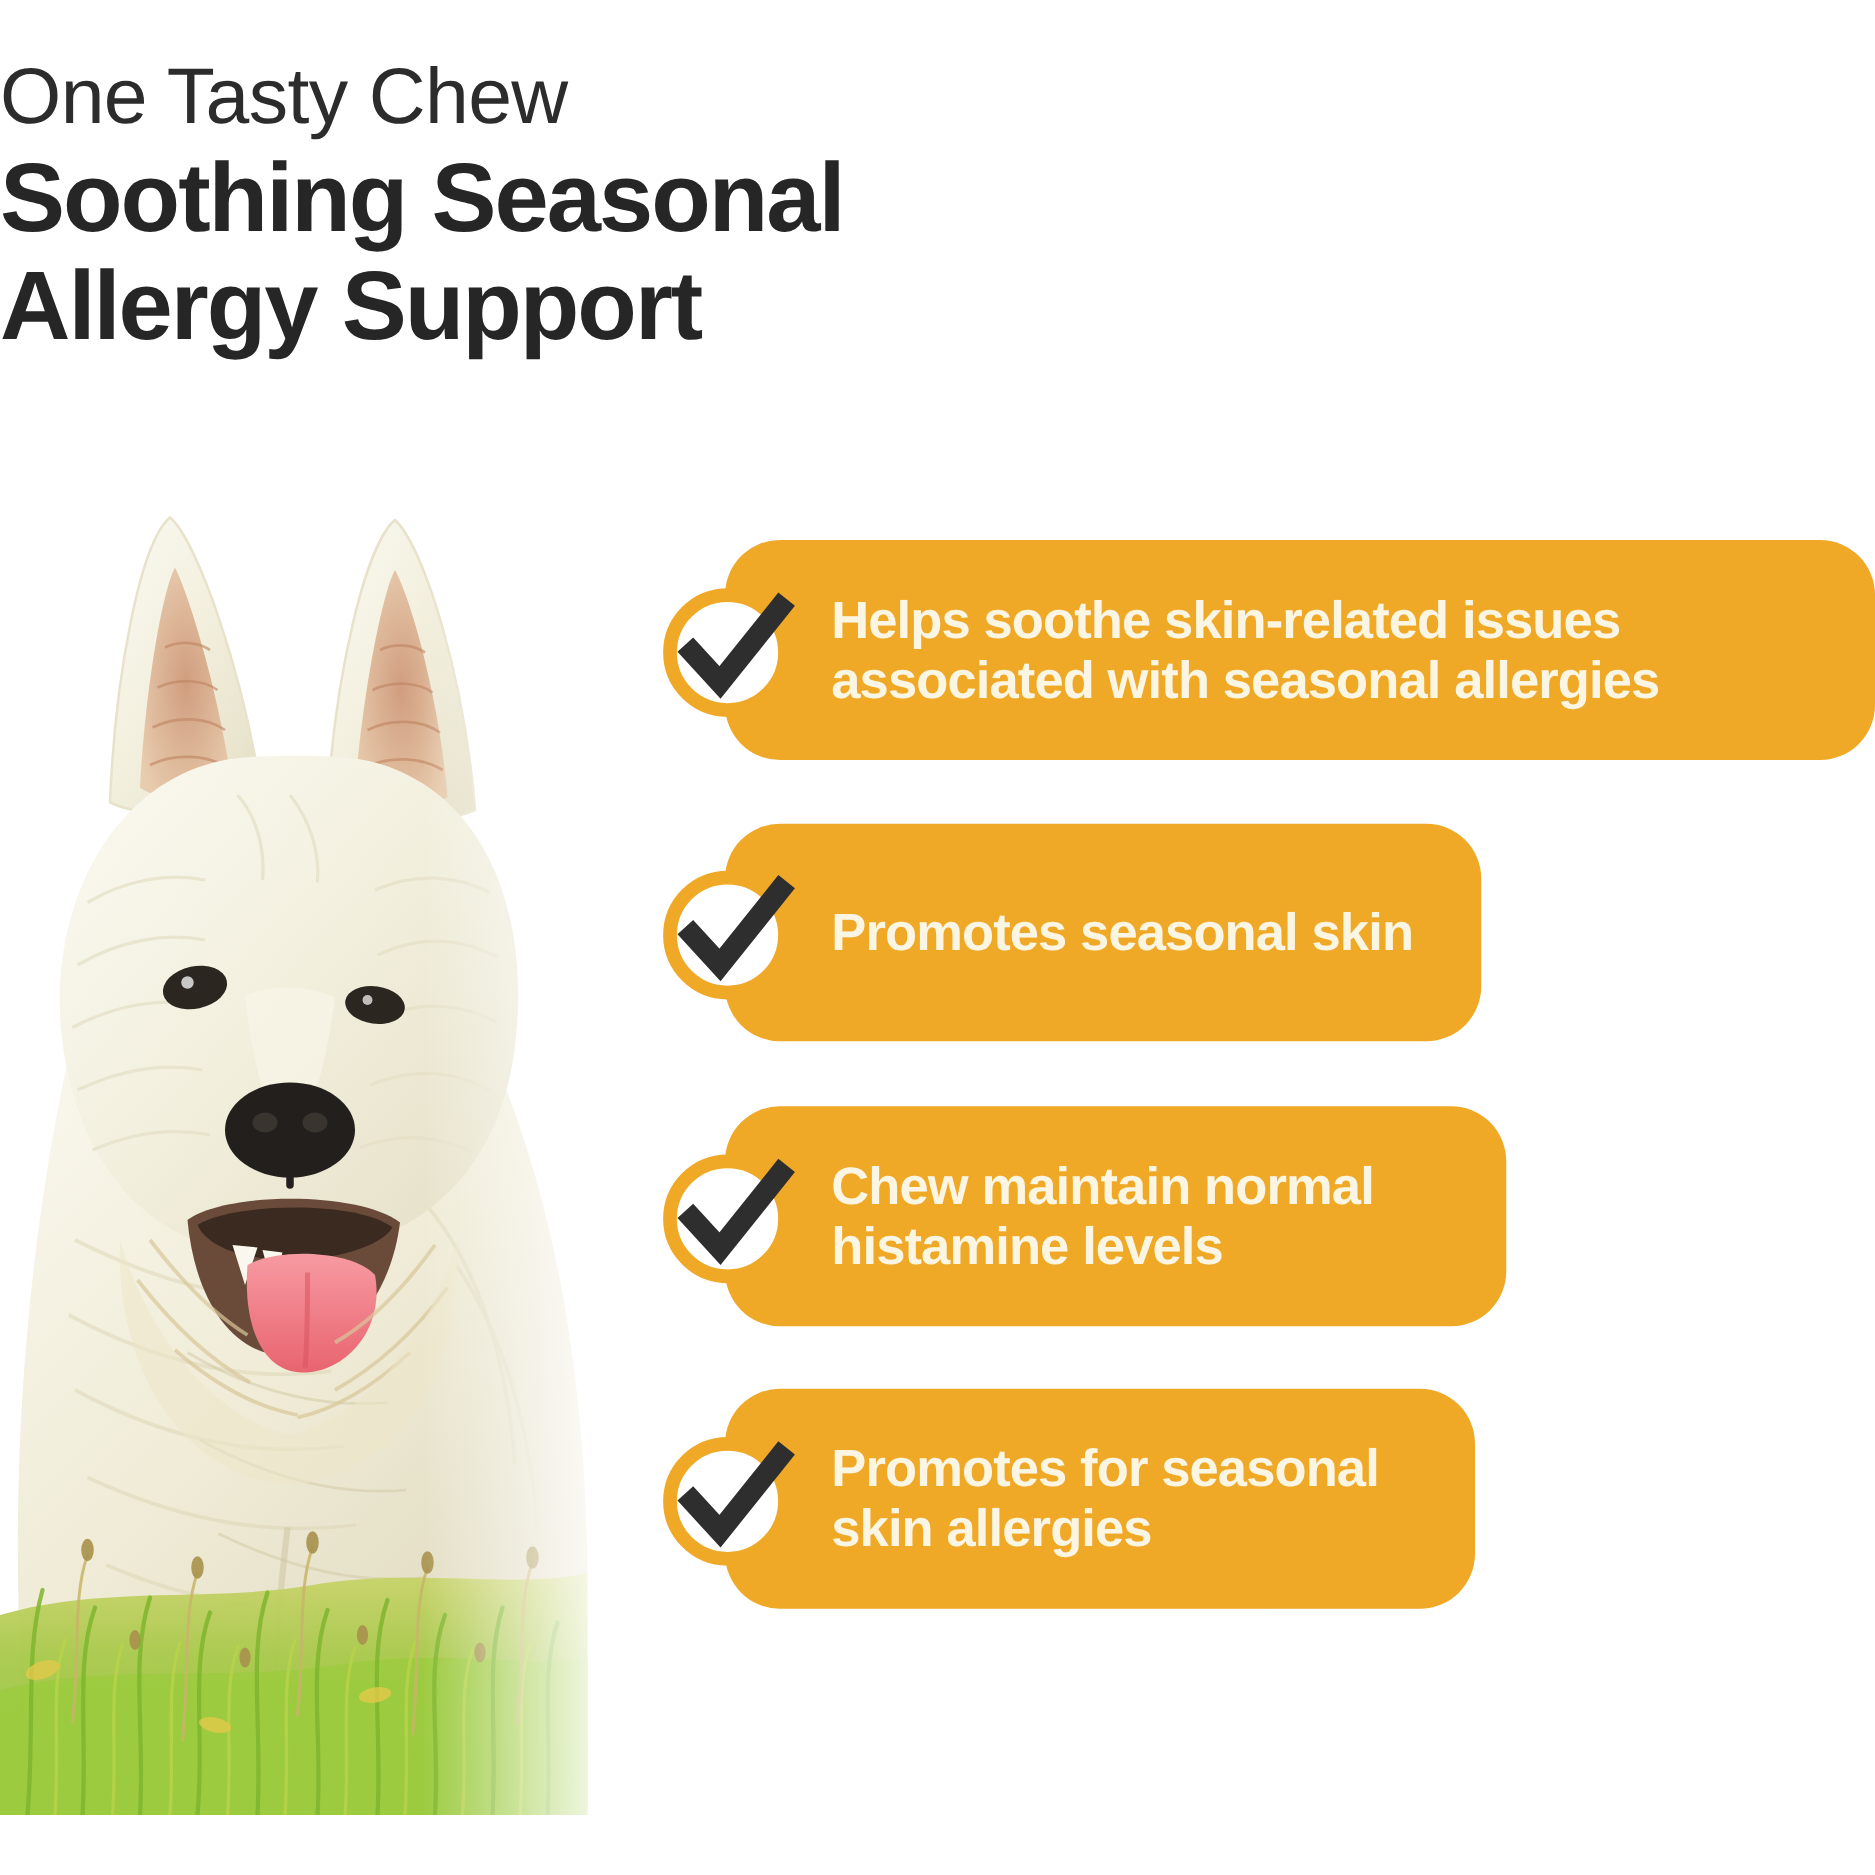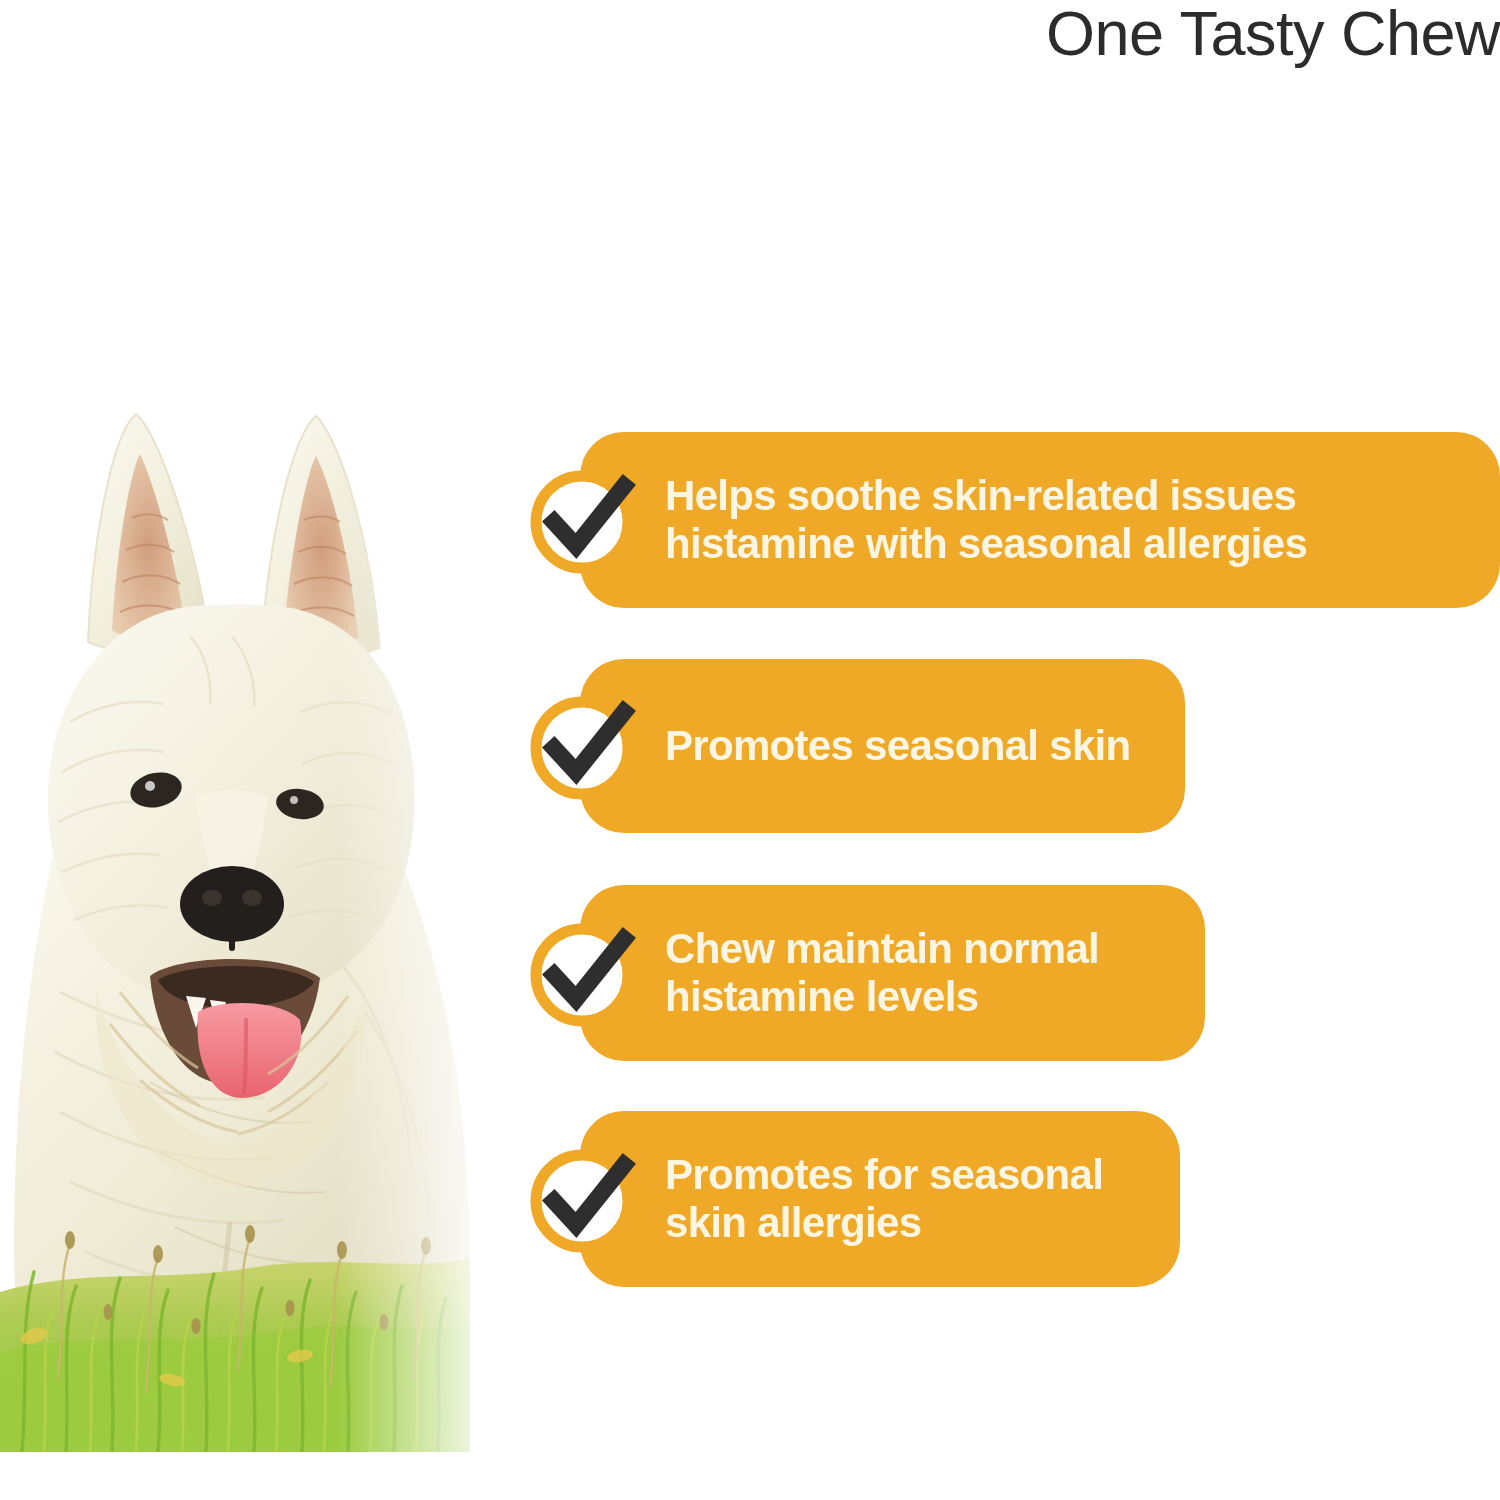--- a/index.html
+++ b/index.html
@@ -8,21 +8,22 @@
     background:#ffffff;
     font-family:"Liberation Sans", sans-serif;
     position:relative;
     overflow:hidden;
   }
 
   
   .header {
     position:absolute;
     top:0; left:0; width:1500px;
-    text-align:right;
+    padding-top:44px;
+    text-align:left;
     z-index:5;
   }
   .eyebrow {
     font-size:63px;
     font-weight:400;
     color:#2c2c2c;
     letter-spacing:-0.5px;
     line-height:1.05;
     white-space:nowrap;
   }
@@ -101,20 +102,24 @@
     transform:translateY(-50%);
     width:820px;
   }
   .check-badge { top:50%; transform:translateY(-50%); }
 </style>
 </head>
 <body>
 
 <div class="header">
   <div class="eyebrow">One Tasty Chew</div>
+  <div class="headline">
+    <span class="headline-line">Soothing Seasonal</span>
+    <span class="headline-line">Allergy Support</span>
+  </div>
 </div>
 
 <div class="photo">
   <svg viewBox="0 0 545 1060" xmlns="http://www.w3.org/2000/svg" aria-hidden="true">
     <defs>
       <linearGradient id="fur" x1="0" y1="0" x2="1" y2="1">
         <stop offset="0%" stop-color="#FBFAF2"></stop>
         <stop offset="45%" stop-color="#F3F0DF"></stop>
         <stop offset="100%" stop-color="#E3DEC4"></stop>
       </linearGradient>
@@ -305,21 +310,21 @@
   <div class="feature" id="feature-1">
     <div class="pill"></div>
     <div class="check-badge">
       <svg viewBox="0 0 116 116" xmlns="http://www.w3.org/2000/svg">
         <circle cx="58" cy="60" r="46" fill="#ffffff"></circle>
         <circle cx="58" cy="60" r="46" fill="none" stroke="#F0A927" stroke-width="11"></circle>
         <path d="M30 60 L52 84 L100 24" fill="none" stroke="#2E2E2E" stroke-width="17" stroke-linecap="square" stroke-linejoin="miter"></path>
       </svg>
     </div>
     <div class="pill-text">Helps soothe skin-related issues
-histamine with seasonal allergies</div>
+associated with seasonal allergies</div>
   </div>
 
   <div class="feature" id="feature-2">
     <div class="pill"></div>
     <div class="check-badge">
       <svg viewBox="0 0 116 116" xmlns="http://www.w3.org/2000/svg">
         <circle cx="58" cy="60" r="46" fill="#ffffff"></circle>
         <circle cx="58" cy="60" r="46" fill="none" stroke="#F0A927" stroke-width="11"></circle>
         <path d="M30 60 L52 84 L100 24" fill="none" stroke="#2E2E2E" stroke-width="17" stroke-linecap="square" stroke-linejoin="miter"></path>
       </svg>

